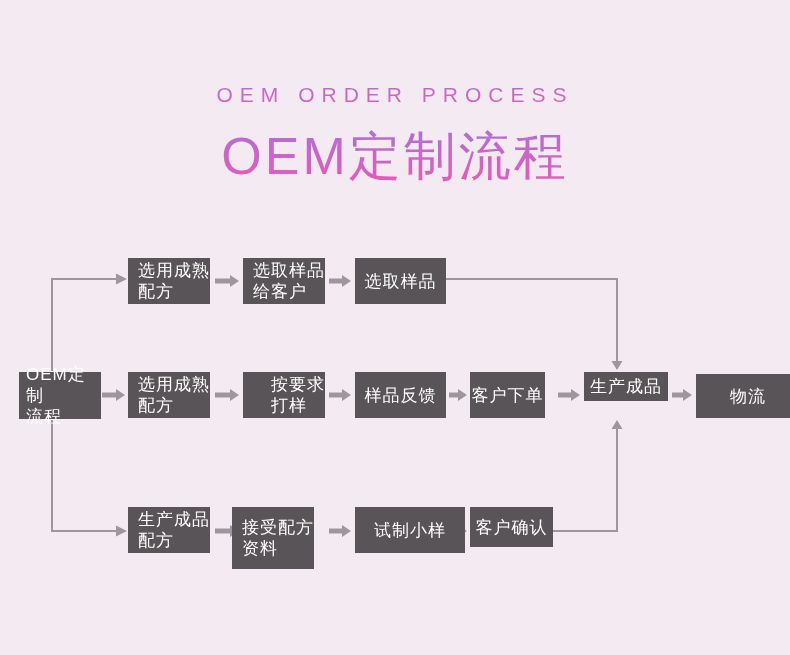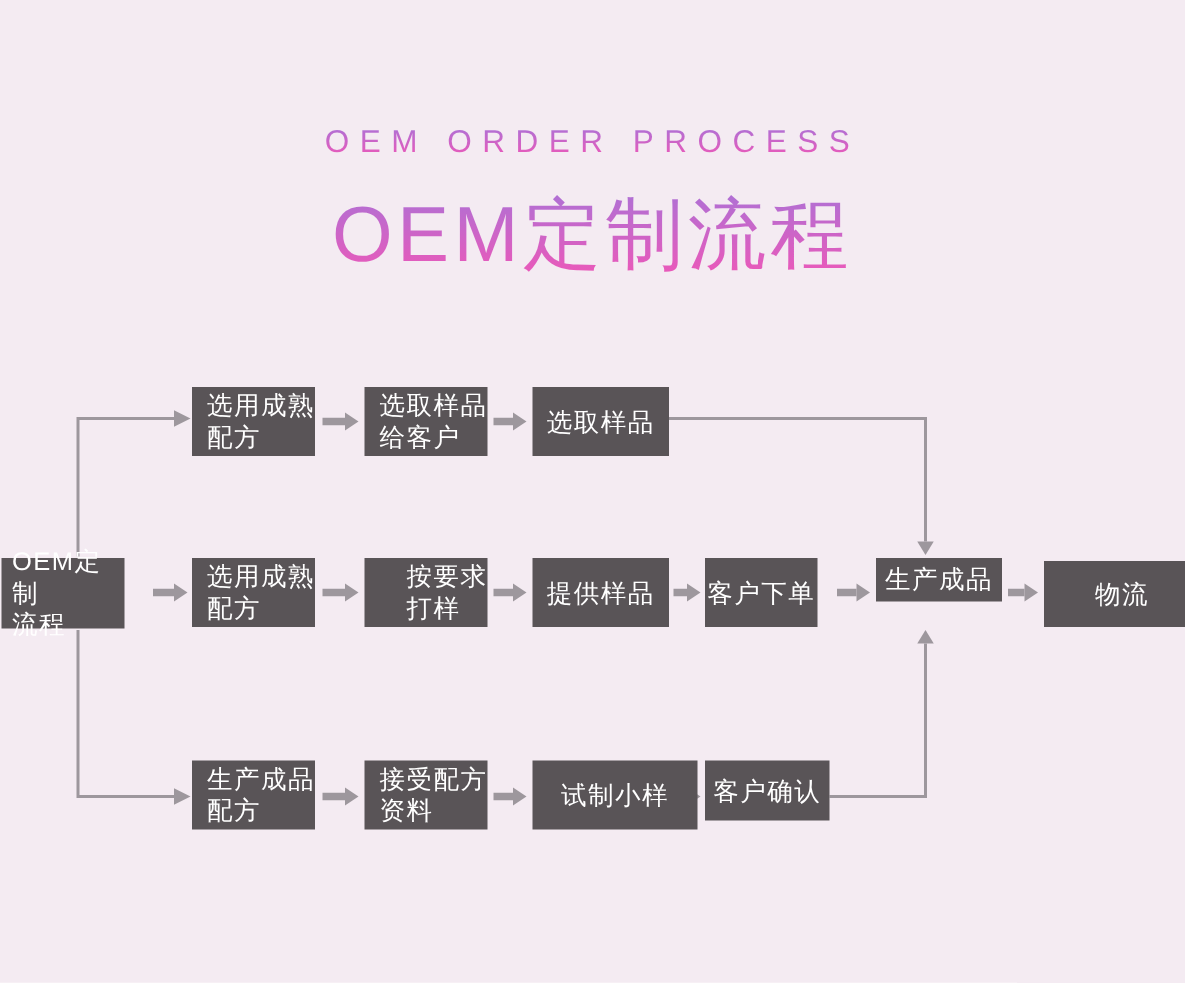--- a/index.html
+++ b/index.html
@@ -120,21 +120,21 @@
     <g>
       <line class="cline thick" x1="329" y1="531" x2="342" y2="531"></line>
       <polygon class="chead" points="342,525 351,531 342,537"></polygon>
     </g>
     <g>
       <line class="cline thick" x1="449" y1="531" x2="458" y2="531"></line>
       <polygon class="chead" points="458,525 467,531 458,537"></polygon>
     </g>
   </svg>
 
-  <div class="node two" style="left:1px;top:372px;width:82px;height:47px">
+  <div class="node two" style="left:19px;top:372px;width:82px;height:47px">
     <span class="node-label">OEM定制
 流程</span>
   </div>
 
   <div class="node two" style="left:128px;top:258px;width:82px;height:46px">
     <span class="node-label">选用成熟
 配方</span>
   </div>
   <div class="node two" style="left:243px;top:258px;width:82px;height:46px">
     <span class="node-label">选取样品
@@ -146,37 +146,37 @@
 
   <div class="node two" style="left:128px;top:372px;width:82px;height:46px">
     <span class="node-label">选用成熟
 配方</span>
   </div>
   <div class="node two" style="left:243px;top:372px;width:82px;height:46px">
     <span class="node-label">按要求
 打样</span>
   </div>
   <div class="node" style="left:355px;top:372px;width:91px;height:46px">
-    <span class="node-label">提供样品</span>
+    <span class="node-label">样品反馈</span>
   </div>
   <div class="node" style="left:470px;top:372px;width:75px;height:46px">
     <span class="node-label">客户下单</span>
   </div>
   <div class="node" style="left:584px;top:372px;width:84px;height:29px">
     <span class="node-label">生产成品</span>
   </div>
   <div class="node" style="left:696px;top:374px;width:104px;height:44px">
     <span class="node-label">物流</span>
   </div>
 
   <div class="node two" style="left:128px;top:507px;width:82px;height:46px">
     <span class="node-label">生产成品
 配方</span>
   </div>
-  <div class="node two" style="left:243px;top:507px;width:82px;height:46px">
+  <div class="node two" style="left:232px;top:507px;width:82px;height:62px">
     <span class="node-label">接受配方
 资料</span>
   </div>
   <div class="node" style="left:355px;top:507px;width:110px;height:46px">
     <span class="node-label">试制小样</span>
   </div>
   <div class="node" style="left:470px;top:507px;width:83px;height:40px">
     <span class="node-label">客户确认</span>
   </div>
 

